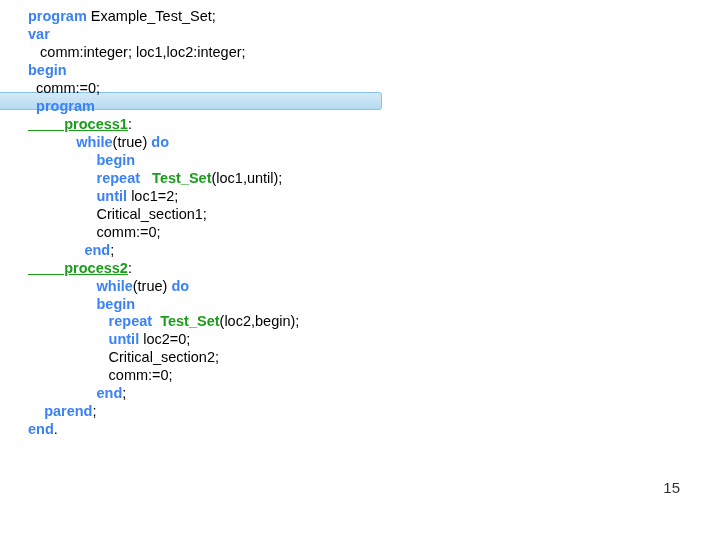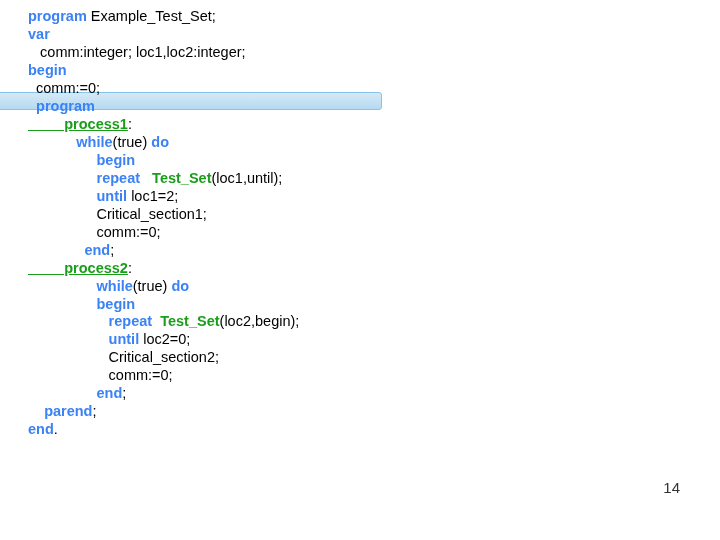--- a/index.html
+++ b/index.html
@@ -76,13 +76,13 @@
 <span>                 </span><span class="kw">begin</span>
 <span>                    </span><span class="kw">repeat  </span><span class="ts">Test_Set</span><span>(loc2,begin);</span>
 <span>                    </span><span class="kw">until</span><span> loc2=0;</span>
 <span>                    Critical_section2;</span>
 <span>                    comm:=0;</span>
 <span>                 </span><span class="kw">end</span><span>;</span>
 <span>    </span><span class="kw">parend</span><span>;</span>
 <span class="kw">end</span><span>.</span></div>
 </div>
 
-<div class="pagenum">14</div>
+<div class="pagenum">15</div>
 
 </body></html>

